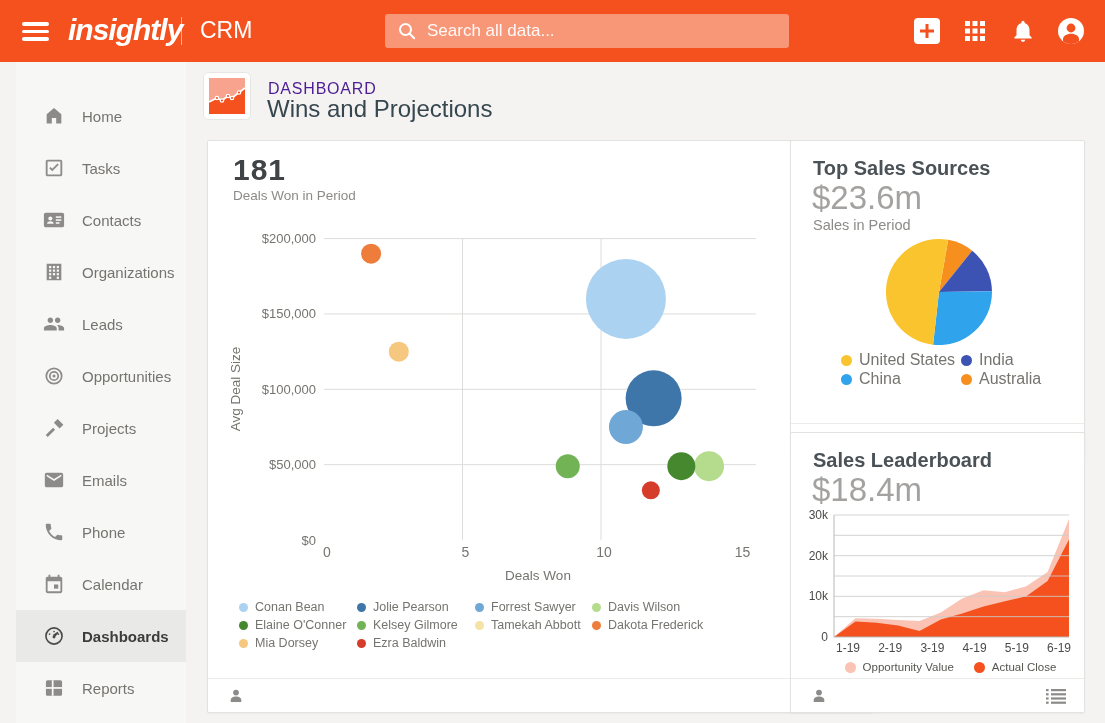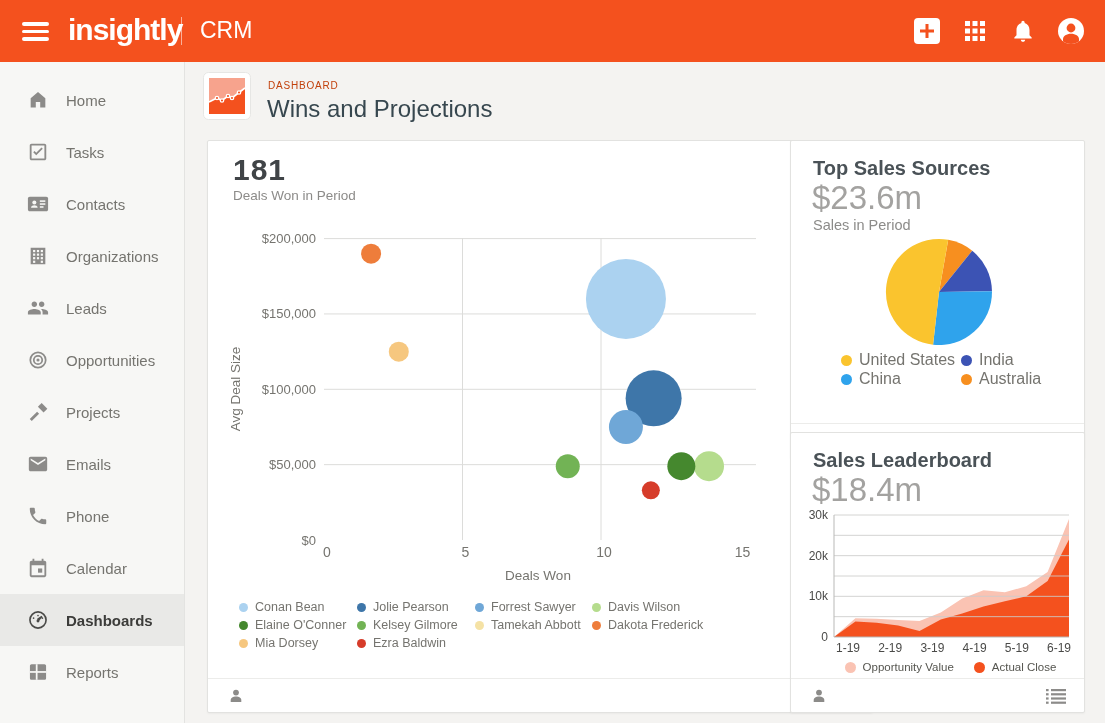--- a/index.html
+++ b/index.html
@@ -6,45 +6,45 @@
   html,body { width:1105px; height:723px; overflow:hidden;
     font-family:"Liberation Sans","DejaVu Sans",sans-serif; background:#F4F3F1; }
   body { position:relative; }
   svg { font-family:inherit; display:block; }
 
   
   .topbar { position:absolute; left:0; top:0; width:1105px; height:62px; background:#F4511E; z-index:5; }
   .hamburger { position:absolute; left:22px; top:22px; width:27px; height:19px; cursor:pointer; }
   .hamburger i { display:block; height:3.5px; background:#fff; border-radius:2px; margin-bottom:4.2px; }
   .logo { position:absolute; left:68px; top:0; height:62px; line-height:60px; color:#fff;
-    font-size:30px; font-weight:700; letter-spacing:-1px; cursor:pointer; }
+    font-size:30px; font-weight:700; font-style:italic; letter-spacing:-1px; cursor:pointer; }
   .tb-divider { position:absolute; left:181px; top:17px; width:1px; height:28px; background:rgba(255,255,255,.55); }
   .product { position:absolute; left:200px; top:0; height:62px; line-height:61px; color:#fff; font-size:23px; font-weight:400; }
   .search { position:absolute; left:385px; top:14px; width:404px; height:34px; border-radius:3px;
     background:rgba(255,255,255,.40); }
   .search svg { position:absolute; left:12px; top:7px; }
   .search input { position:absolute; left:42px; top:0; width:350px; height:34px; border:none; outline:none;
     background:transparent; color:#fff; font-size:17px; font-family:inherit; }
   .search input::placeholder { color:rgba(255,255,255,.95); opacity:1; }
   .tbicon { position:absolute; top:18px; cursor:pointer; }
 
   
-  .sidebar { position:absolute; left:0; top:62px; width:185px; height:661px; background:#F7F7F5;
-    border-right:1px solid #E3E3E1; padding-top:12px; }
+  .sidebar { position:absolute; left:16px; top:62px; width:185px; height:661px; background:#F7F7F5;
+    border-right:1px solid #E3E3E1; padding-top:28px; }
   .side-item { height:52px; display:flex; align-items:center; padding-left:27px; cursor:pointer; }
   .side-item svg { width:22px; height:22px; color:#8C8B89; flex:none; }
   .side-item .slabel { margin-left:17px; font-size:15px; color:#75746F; }
   .side-item.selected { background:#E9E9E7; }
   .side-item.selected svg { color:#4A4A48; }
   .side-item.selected .slabel { color:#3C3C3A; font-weight:700; }
 
   
   .content { position:absolute; left:186px; top:62px; width:919px; height:661px; background:#F4F3F1; }
   .dash-icon { position:absolute; left:17px; top:10px; width:48px; height:48px; }
-  .eyebrow { position:absolute; left:82px; top:18px; font-size:10px; letter-spacing:.8px; color:#c2410c; }
+  .eyebrow { position:absolute; left:82px; top:18px; font-size:16px; letter-spacing:.8px; color:#4c1d95; }
   .page-title { position:absolute; left:81px; top:33px; font-size:24px; color:#37474F;text-align:center; }
 
   .card { position:absolute; background:#fff; border:1px solid #E2E2E0; border-radius:2px;
     box-shadow:0 1px 2px rgba(0,0,0,.04); }
   .card-footer { position:absolute; left:0; right:0; bottom:0; height:34px; border-top:1px solid #ECECEA; }
   .foot-person { position:absolute; left:20px; top:9px; cursor:pointer; }
   .foot-list { position:absolute; right:18px; top:10px; cursor:pointer; }
 
   #wins-card { left:21px; top:78px; width:666px; height:573px;padding-left:28px; }
   .big-metric { position:absolute; left:25px; top:12px; font-size:30px; font-weight:700; letter-spacing:1px; color:#404447; }
@@ -77,20 +77,27 @@
 <div class="topbar">
   <div class="hamburger">
       <i></i>
       <i></i>
       <i></i>
     </div>
   <div class="logo">insightly</div>
   <div class="tb-divider"></div>
   <div class="product">CRM</div>
 
+  <div class="search">
+    <svg width="20" height="20" viewBox="0 0 20 20">
+      <circle cx="8.5" cy="8.5" r="5.5" fill="none" stroke="#fff" stroke-width="2"></circle>
+      <line x1="12.7" y1="12.7" x2="17.2" y2="17.2" stroke="#fff" stroke-width="2" stroke-linecap="round"></line>
+    </svg>
+    <input placeholder="Search all data..." style="">
+  </div>
 
   <svg class="tbicon" style="left:914px" width="26" height="26" viewBox="0 0 26 26">
     <rect width="26" height="26" rx="4" fill="#fff"></rect>
     <path d="M11.5 6h3v5.5H20v3h-5.5V20h-3v-5.5H6v-3h5.5z" fill="#F4511E"></path>
   </svg>
   <svg class="tbicon" style="left:963px; top:19px" width="24" height="24" viewBox="0 0 24 24">
     <g fill="#fff">
       <rect x="2" y="2" width="5" height="5"></rect>
         <rect x="9.5" y="2" width="5" height="5"></rect>
         <rect x="17" y="2" width="5" height="5"></rect>

